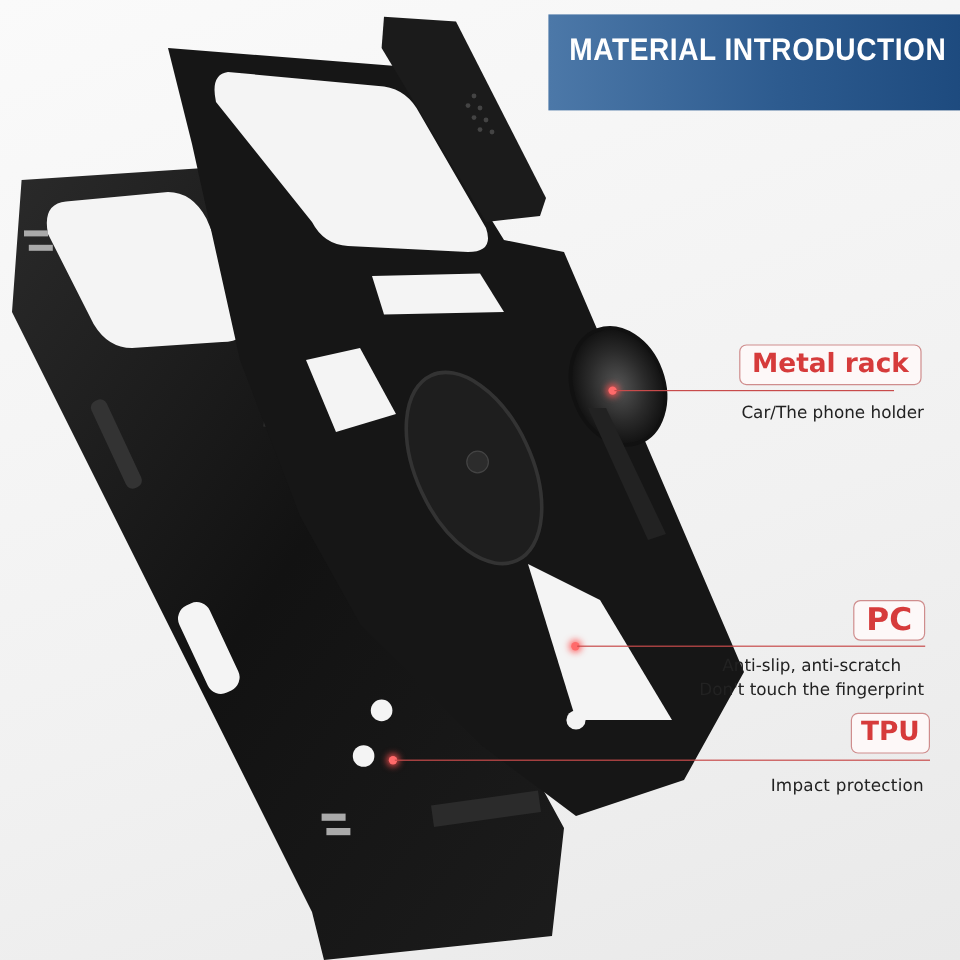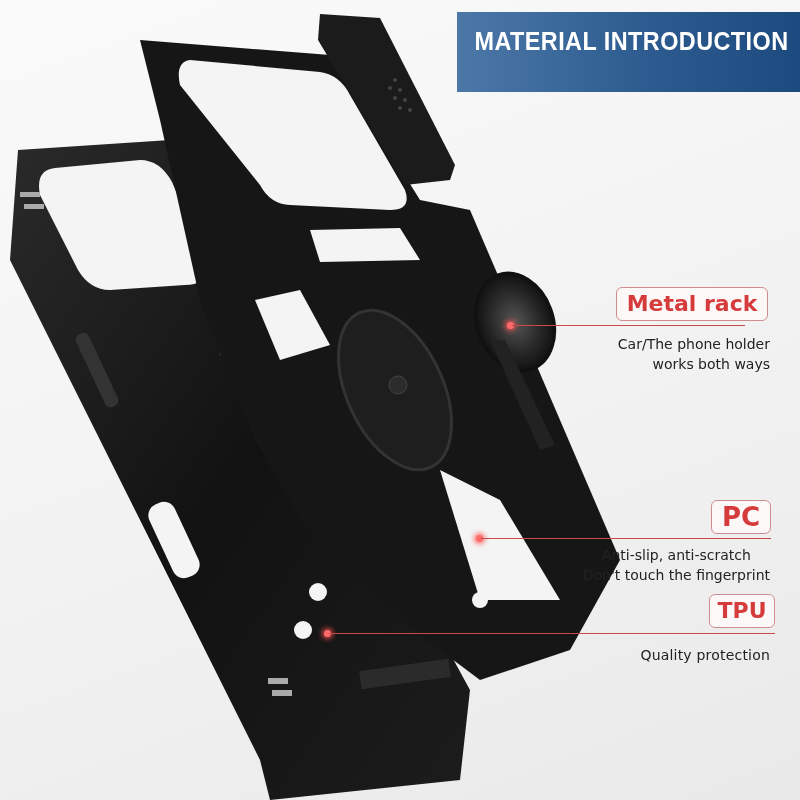--- a/index.html
+++ b/index.html
@@ -90,29 +90,28 @@
 
 <div class="banner">
   <div class="banner-title">MATERIAL  INTRODUCTION</div>
 </div>
 
 <div class="dot" style="left:507px;top:322px;"></div>
 <div class="leader" style="left:512px;top:325px;width:233px;"></div>
 <div class="tag tag-metal">Metal rack</div>
 <div class="desc desc-metal">
   <div>Car/The phone holder</div>
-  <div>works both ways</div>
 </div>
 
 <div class="dot" style="left:476px;top:535px;"></div>
 <div class="leader" style="left:481px;top:538px;width:290px;"></div>
 <div class="tag tag-pc">PC</div>
 <div class="desc desc-pc">
   <div>Anti-slip, anti-scratch</div>
   <div>Don't touch the fingerprint</div>
 </div>
 
 <div class="dot" style="left:324px;top:630px;"></div>
 <div class="leader" style="left:329px;top:633px;width:446px;"></div>
 <div class="tag tag-tpu">TPU</div>
 <div class="desc desc-tpu">
-  <div>Quality protection</div>
+  <div>Impact protection</div>
 </div>
 
 </body></html>

